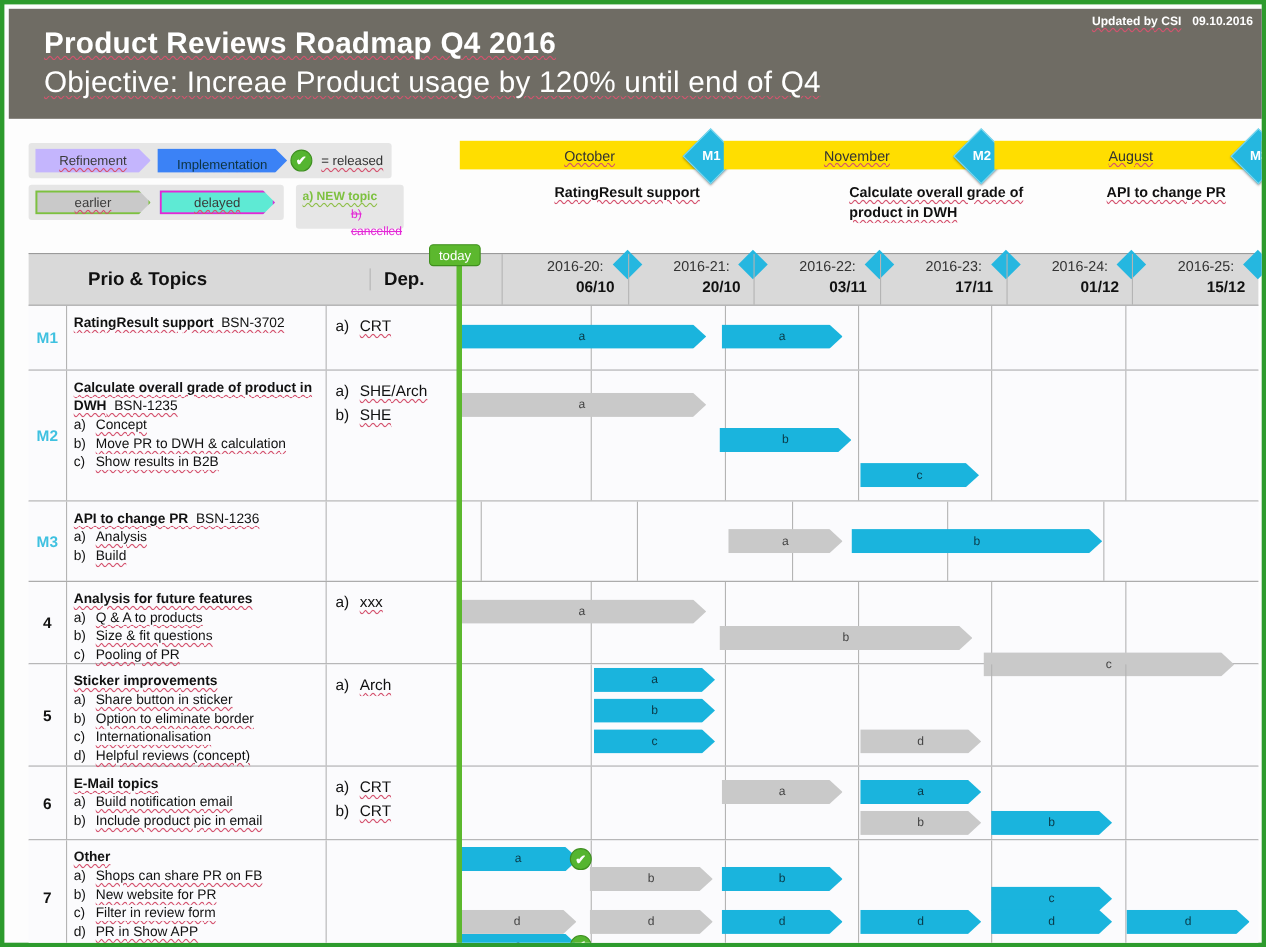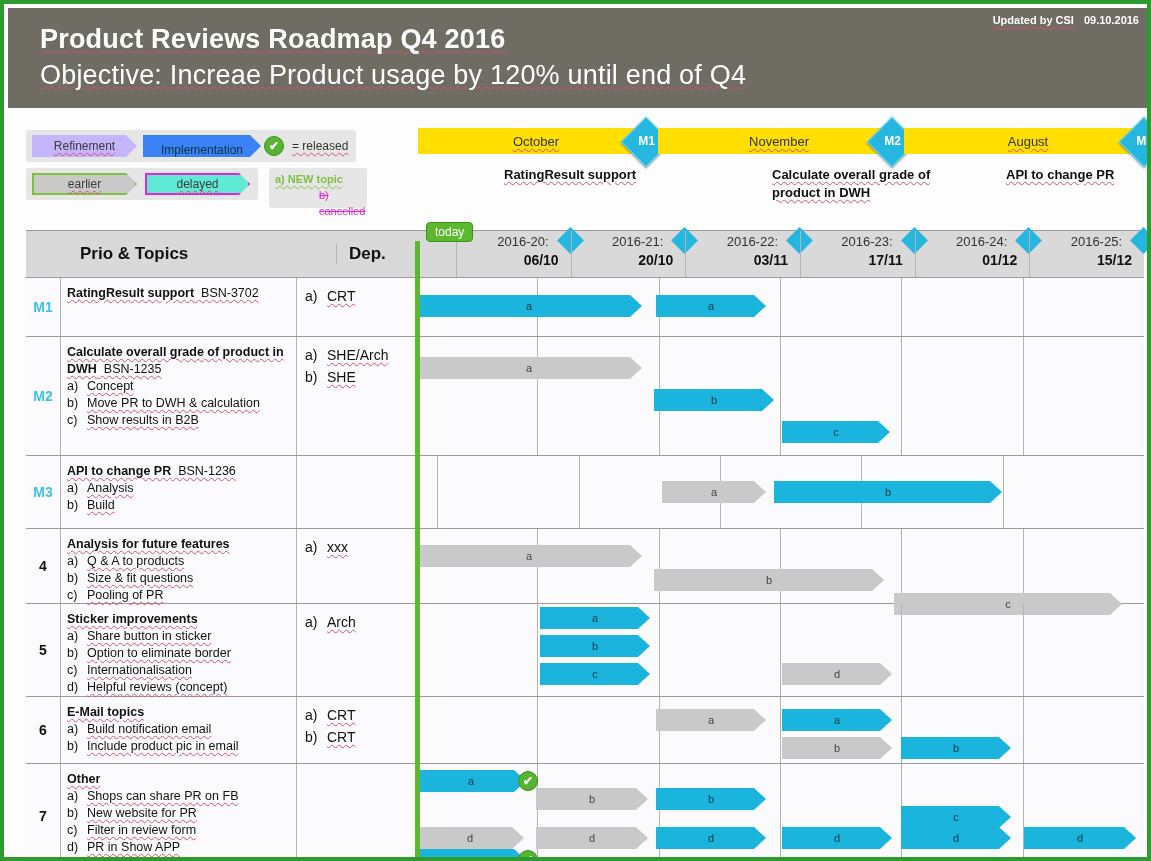--- a/index.html
+++ b/index.html
@@ -152,21 +152,21 @@
   .barwrap{position:absolute;height:22px;}
 
   
   .today-line{
     position:absolute;left:411px;top:237px;width:5px;height:620px;
     background:#5cb82e;z-index:5;
   }
   .today-tag{
     position:absolute;left:386px;top:218px;background:#5cb82e;
     color:#ffffff;font-size:12px;padding:2px 8px;border-radius:4px;
-    border:1px solid #3f8f1d;z-index:6;margin-left:36px;
+    border:1px solid #3f8f1d;z-index:6;
   }
 </style>
 </head>
 <body>
 
 <div id="page">
 
   <div class="banner">
     <div class="title-line t1">
       <span class="sq">Product Reviews Roadmap Q4 2016</span>

